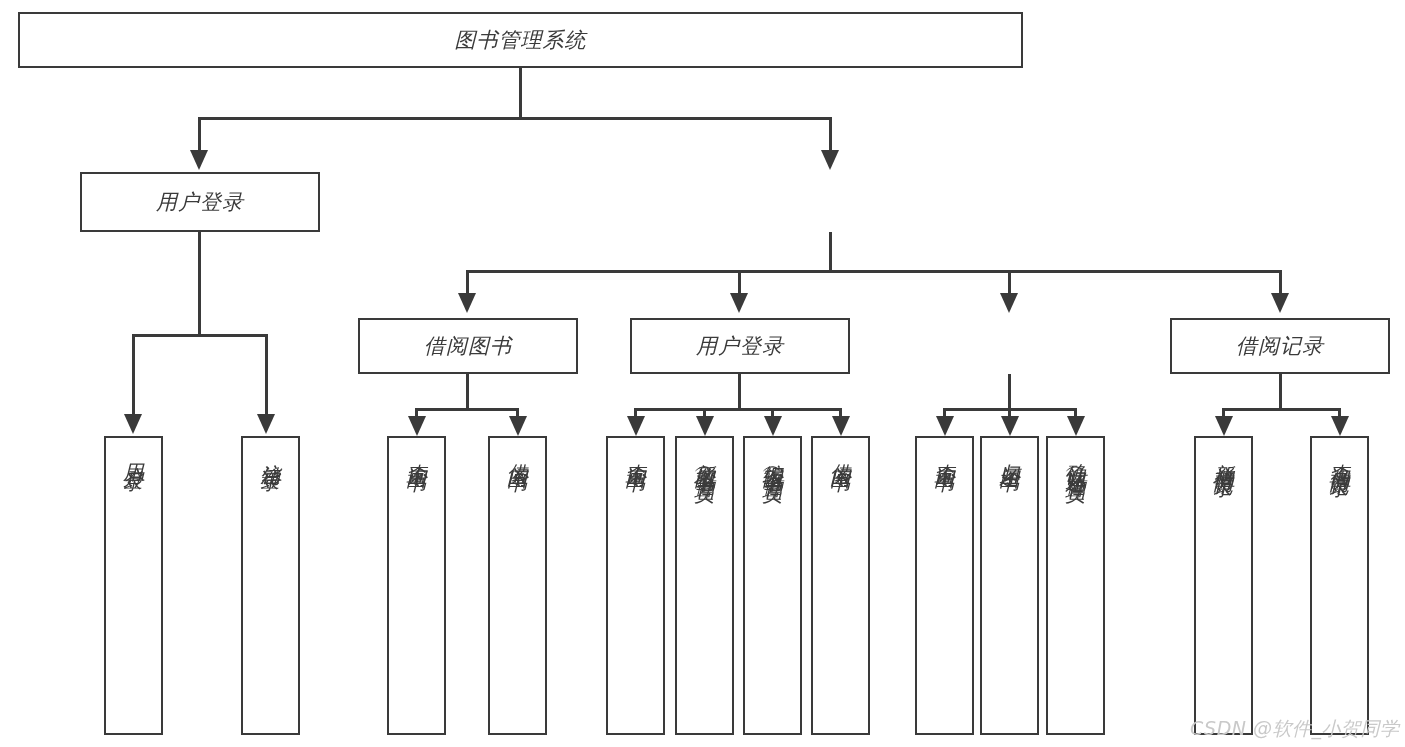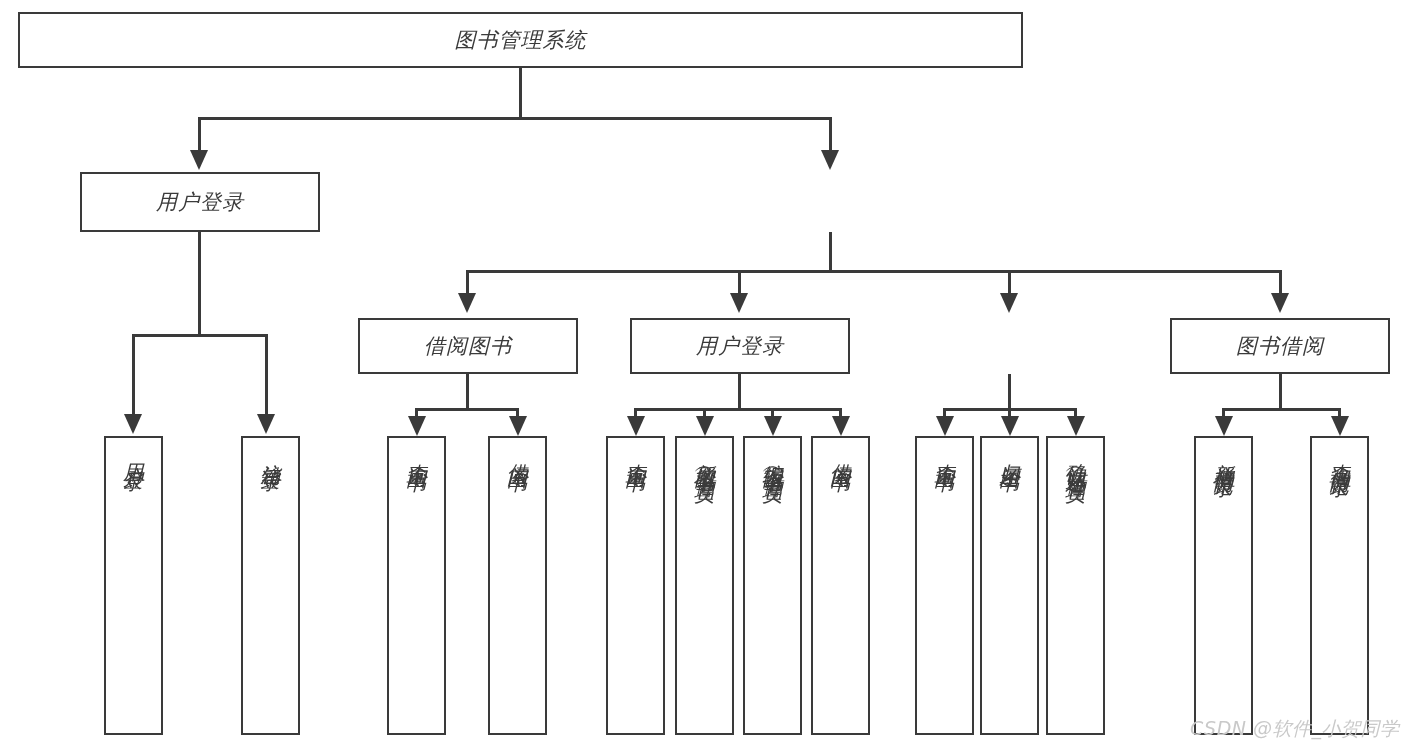--- a/index.html
+++ b/index.html
@@ -127,21 +127,21 @@
   <div class="vline" style="left:1279px; top:270px; width:3px; height:25px;"></div>
   <div class="arrow" style="left:1271px; top:293px;"></div>
 
   <div class="node horizontal" style="left:358px; top:318px; width:220px; height:56px;">
     <span class="label">借阅图书</span>
   </div>
   <div class="node horizontal" style="left:630px; top:318px; width:220px; height:56px;">
     <span class="label">用户登录</span>
   </div>
   <div class="node horizontal" style="left:1170px; top:318px; width:220px; height:56px;">
-    <span class="label">图书借阅</span>
+    <span class="label">借阅记录</span>
   </div>
 
   <div class="vline" style="left:466px; top:374px; width:3px; height:36px;"></div>
   <div class="hline" style="left:415px; top:408px; width:104px; height:3px;"></div>
   <div class="vline" style="left:415px; top:408px; width:3px; height:12px;"></div>
   <div class="arrow" style="left:408px; top:416px;"></div>
   <div class="vline" style="left:516px; top:408px; width:3px; height:12px;"></div>
   <div class="arrow" style="left:509px; top:416px;"></div>
 
   <div class="vline" style="left:738px; top:374px; width:3px; height:36px;"></div>

